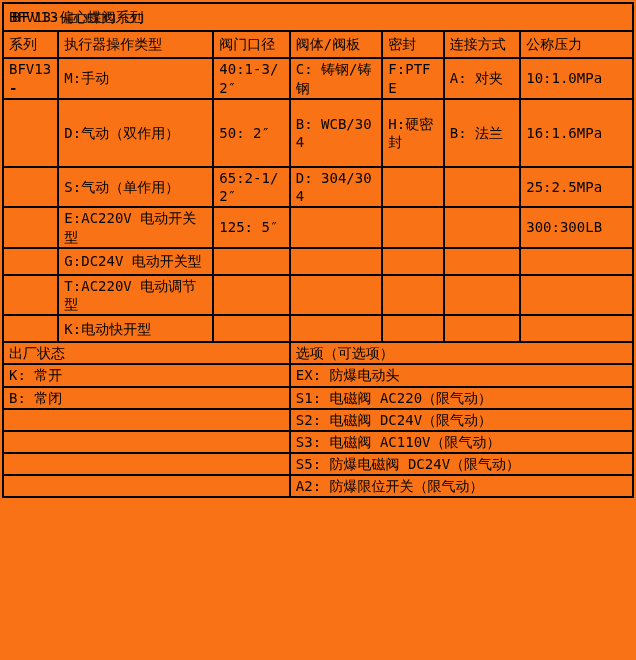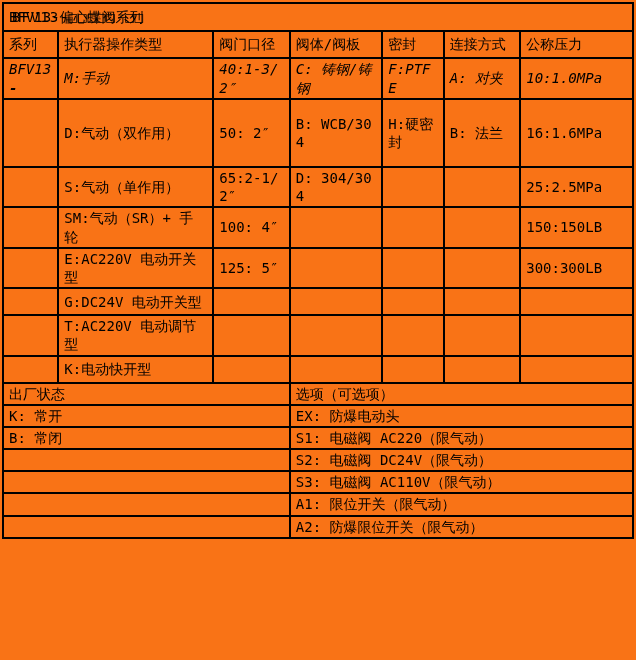--- a/index.html
+++ b/index.html
@@ -37,21 +37,21 @@
   col.c2 { width: 154px; }
   col.c3 { width: 76px; }
   col.c4 { width: 92px; }
   col.c5 { width: 61px; }
   col.c6 { width: 76px; }
   col.c7 { width: 112px; }
 
   
   tr.row-title  { height: 28px; }
   tr.row-head   { height: 27px; }
-  tr.row-d1     { height: 41px; font-style: italic; }
+  tr.row-d1     { height: 41px; }
   tr.row-d2     { height: 68px; }
   tr.row-dn     { height: 27px; margin-top: 31px; }
   tr.row-sec    { height: 16px; }
   tr.row-bot    { height: 20px; }
 
   td.title-cell {
     font-weight: bold;
     font-size: 15px;
     position: relative;
     text-align: center;
@@ -142,29 +142,20 @@
       <td></td>
       <td>S:气动（单作用）</td>
       <td>65:2-1/2″</td>
       <td>D: 304/304</td>
       <td></td>
       <td></td>
       <td>25:2.5MPa</td>
     </tr>
 
 
-    <tr class="row-dn">
-      <td></td>
-      <td>SM:气动（SR）+ 手轮</td>
-      <td>100: 4″</td>
-      <td></td>
-      <td></td>
-      <td></td>
-      <td>150:150LB</td>
-    </tr>
 
     <tr class="row-dn">
       <td></td>
       <td>E:AC220V 电动开关型</td>
       <td>125: 5″</td>
       <td></td>
       <td></td>
       <td></td>
       <td>300:300LB</td>
     </tr>
@@ -216,21 +207,21 @@
     <tr class="row-bot">
       <td colspan="3"></td>
       <td colspan="4">S2: 电磁阀 DC24V（限气动）</td>
     </tr>
     <tr class="row-bot">
       <td colspan="3"></td>
       <td colspan="4">S3: 电磁阀 AC110V（限气动）</td>
     </tr>
     <tr class="row-bot">
       <td colspan="3"></td>
-      <td colspan="4">A1: 限位开关（限气动）</td>
+      <td colspan="4">S5: 防爆电磁阀 DC24V（限气动）</td>
     </tr>
     <tr class="row-bot">
       <td colspan="3"></td>
       <td colspan="4">A2: 防爆限位开关（限气动）</td>
     </tr>
 
   </tbody>
     </table>
 </div>
 

